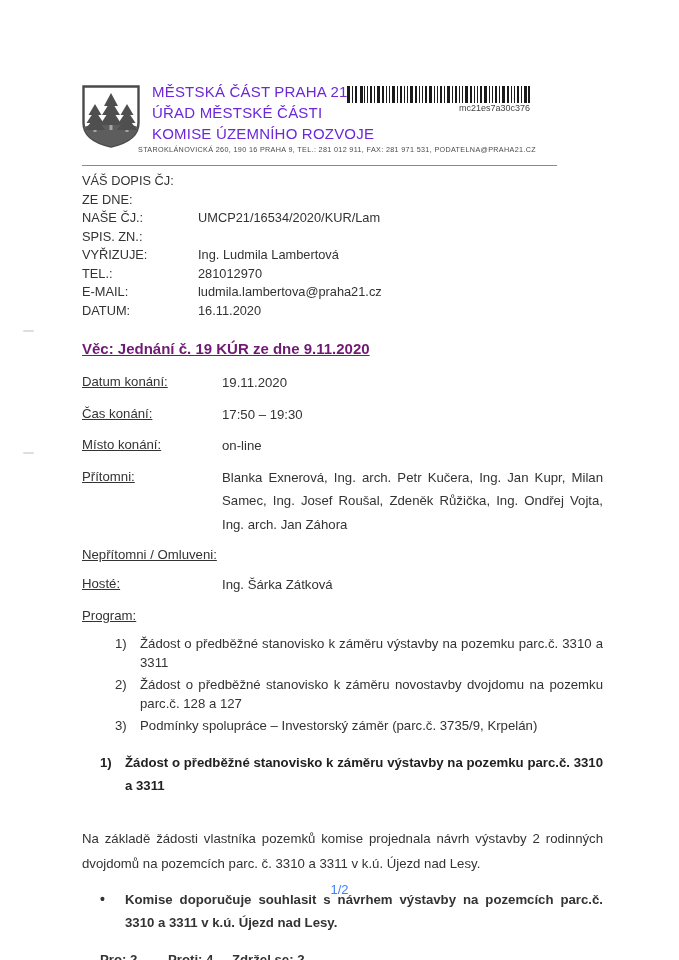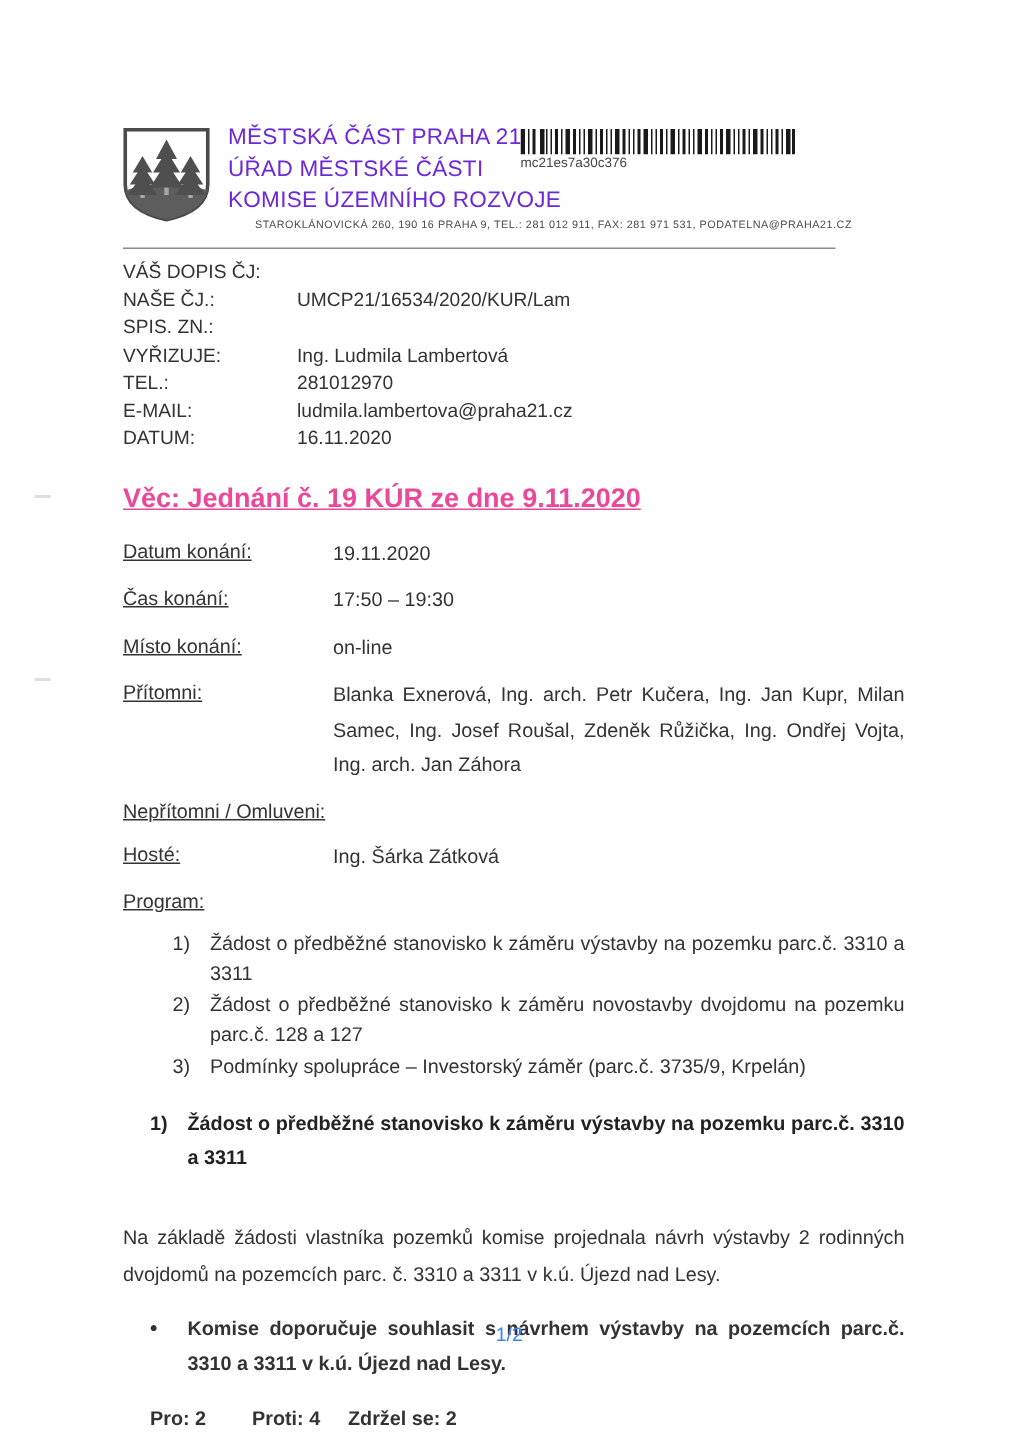--- a/index.html
+++ b/index.html
@@ -11,35 +11,35 @@
     color:#333333;
     overflow:hidden;
   }
   .content { position:absolute; left:82px; top:84px; width:521px; }
 
   
   .letterhead { position:relative; height:72px; }
   .logo { position:absolute; left:0; top:1px; width:58px; height:63px; }
   .org-block { position:absolute; left:70px; top:-3px; }
   .org-line { font-size:15px; line-height:21px; letter-spacing:0.2px; color:#6d28d9; white-space:nowrap; }
-  .address-line { position:absolute; left:88px; top:61px; font-size:7.2px; letter-spacing:0.35px; color:#4a4a4a; white-space:nowrap; }
+  .address-line { position:absolute; left:56px; top:61px; font-size:7.2px; letter-spacing:0.35px; color:#4a4a4a; white-space:nowrap; }
   .barcode-wrap { position:absolute; left:265px; top:2px; width:183px; }
   .barcode-svg { display:block; }
-  .barcode-label { text-align:left; font-size:9px; color:#444444; margin-top:0px; line-height:10px; }
+  .barcode-label { text-align:right; font-size:9px; color:#444444; margin-top:0px; line-height:10px; }
 
   .rule { border:none; border-top:1px solid #8a8a8a; margin:9px 46px 0 0; }
 
   
   .meta { margin-top:6px; }
   .meta-row { display:flex; line-height:18.5px; font-size:12.8px; }
   .meta-label { width:116px; flex-shrink:0; }
   .meta-value { flex:1; }
 
   
-  .subject { margin:20px 0 0; font-size:18px; font-weight:bold; color:#ec4899; text-decoration:underline; }
+  .subject { margin:20px 0 0; font-size:15px; font-weight:bold; color:#701a75; text-decoration:underline; }
 
   
   .meeting { margin-top:14px; font-size:13.2px; }
   .mrow { display:flex; margin-bottom:8px; }
   .mlabel { width:140px; flex-shrink:0; text-decoration:underline; line-height:21px; }
   .mvalue { flex:1; line-height:23.5px; text-align:justify; }
 
   
   .program-list { margin:4px 0 0; padding:0; list-style:none; font-size:13.2px; }
   .pitem { display:flex; padding-left:33px; margin-bottom:2px; }
@@ -111,20 +111,24 @@
     </div>
 
     <hr class="rule">
 
     <div class="meta">
       <div class="meta-row">
         <span class="meta-label">VÁŠ DOPIS ČJ:</span>
         <span class="meta-value"></span>
       </div>
       <div class="meta-row">
+        <span class="meta-label">ZE DNE:</span>
+        <span class="meta-value"></span>
+      </div>
+      <div class="meta-row">
         <span class="meta-label">NAŠE ČJ.:</span>
         <span class="meta-value">UMCP21/16534/2020/KUR/Lam</span>
       </div>
       <div class="meta-row">
         <span class="meta-label">SPIS. ZN.:</span>
         <span class="meta-value"></span>
       </div>
       <div class="meta-row">
         <span class="meta-label">VYŘIZUJE:</span>
         <span class="meta-value">Ing. Ludmila Lambertová</span>

